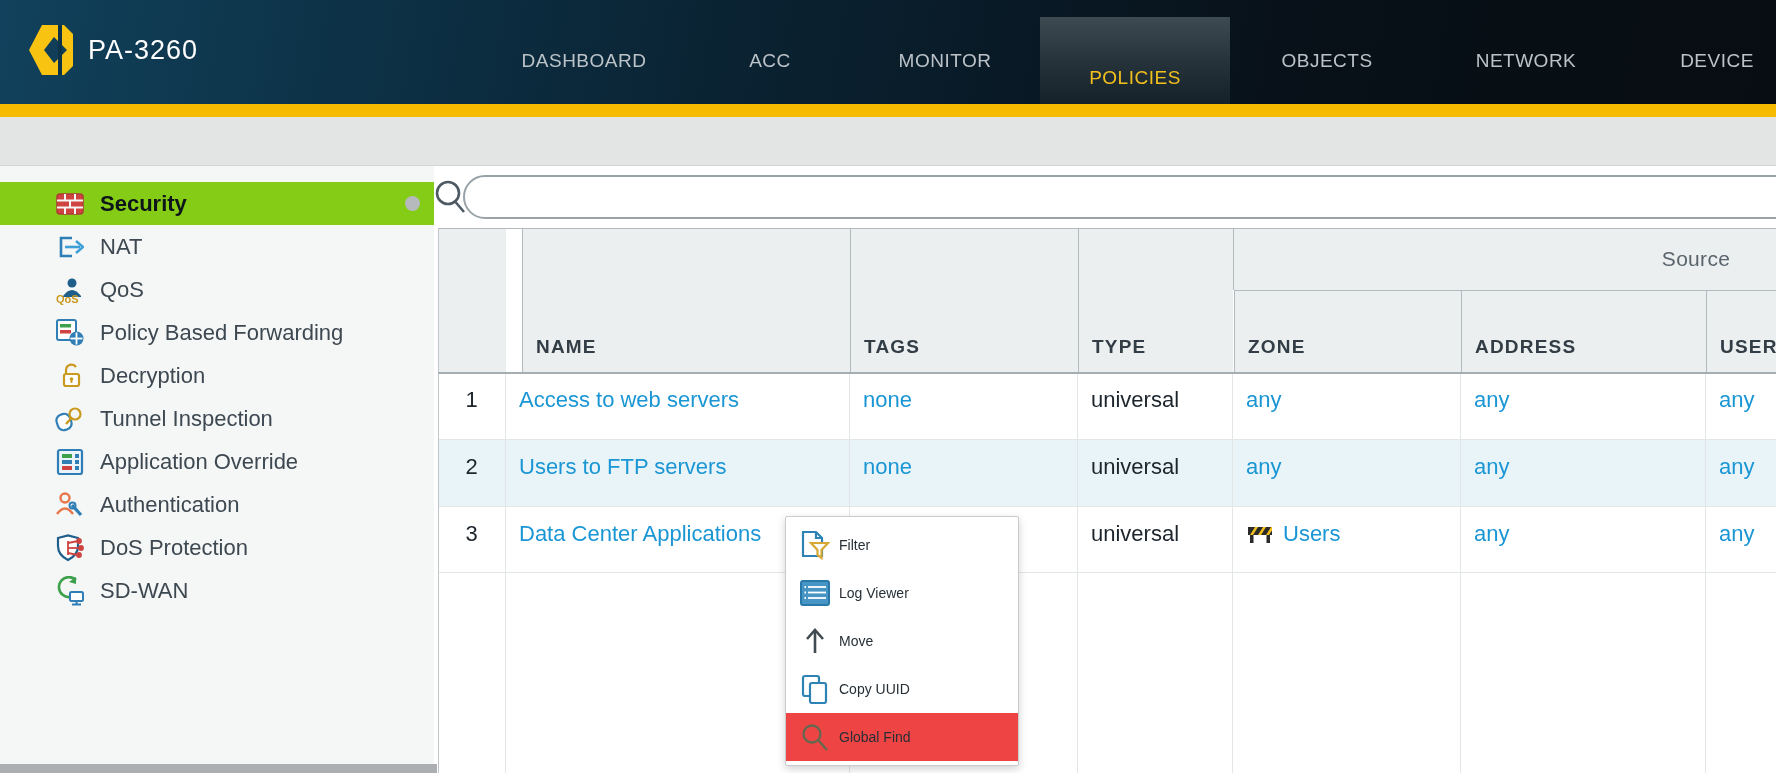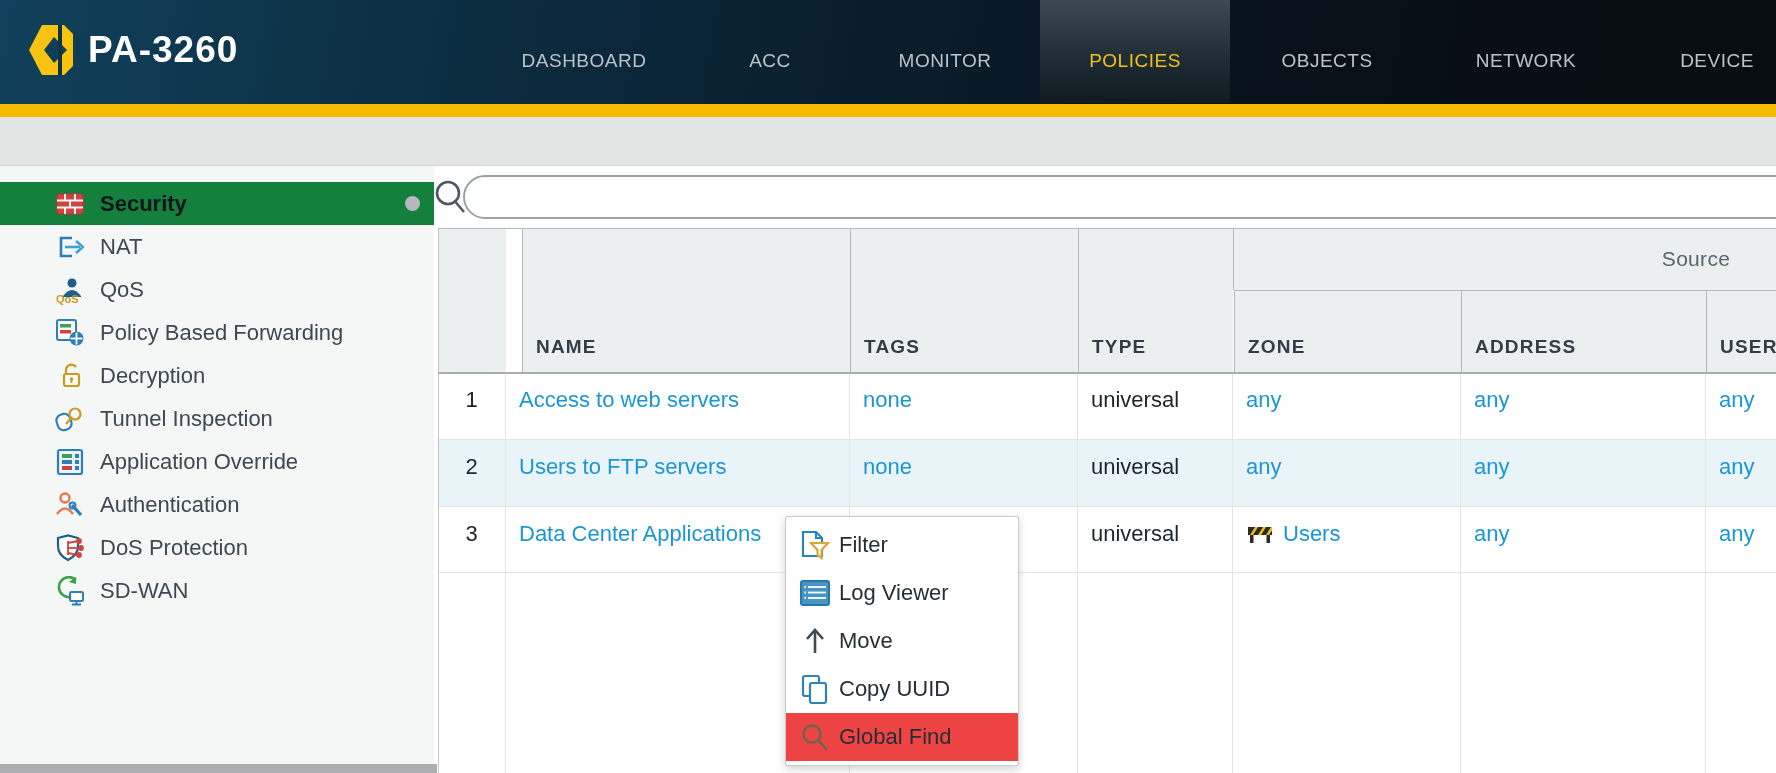--- a/index.html
+++ b/index.html
@@ -4,45 +4,45 @@
 <style>
   * { margin:0; padding:0; box-sizing:border-box; }
   body { font-family:"Liberation Sans", sans-serif; background:#777; }
   .screen { position:relative; width:1776px; height:773px; background:#fff; overflow:hidden;
             font-family:"Liberation Sans", sans-serif; }
 
   
   .nav { position:absolute; left:0; top:0; width:1776px; height:104px;
          background:linear-gradient(100deg,#11415c 0%,#0d3348 18%,#0a2232 42%,#081119 72%,#070d12 100%); }
   .brand { position:absolute; left:27px; top:24px; display:flex; align-items:center; gap:14px; }
-  .brand-title { color:#fff; font-size:37px; font-weight:bold; letter-spacing:1px; }
+  .brand-title { color:#fff; font-size:27px; font-weight:normal; letter-spacing:1px; }
   .nav-item { position:absolute; top:0; height:103px; display:flex; align-items:center; justify-content:center;
               color:#bcc3c8; font-size:19px; letter-spacing:0.5px; padding-top:18px; cursor:pointer; }
   .nav-item.active { background:linear-gradient(180deg,#3e4a52 0%,#25323a 45%,#0f1a21 100%);
-                     color:#f2c01d; }
+                     color:#f2c01d;margin-top:17px; }
   .n-dashboard { left:484px; width:200px; }
   .n-acc       { left:720px; width:100px; }
   .n-monitor   { left:855px; width:180px; }
   .n-policies  { left:1040px; width:190px; }
   .n-objects   { left:1252px; width:150px; }
   .n-network   { left:1436px; width:180px; }
   .n-device    { left:1647px; width:140px; }
 
   .stripe { position:absolute; left:0; top:104px; width:1776px; height:13px; background:#f6bb00; }
   .toolbar { position:absolute; left:0; top:117px; width:1776px; height:49px; background:#e3e5e5;
              border-bottom:1px solid #d2d5d5; }
 
   
   .sidebar { position:absolute; left:0; top:166px; width:434px; height:607px; background:#f5f6f6; }
   .side-item { position:absolute; left:0; width:434px; height:43px; display:flex; align-items:center;
                cursor:pointer; color:#3d4851; font-size:22px; }
   .side-item .s-icon { position:absolute; left:55px; width:30px; height:30px; display:flex;
                        align-items:center; justify-content:center; }
   .side-item .s-label { position:absolute; left:100px; white-space:nowrap; }
-  .side-item.selected { background:#15803d; color:#0d141a; font-weight:bold;text-align:right; }
+  .side-item.selected { background:#84cc16; color:#0d141a; font-weight:bold;text-align:right; }
   .side-dot { position:absolute; left:405px; top:14px; width:15px; height:15px; border-radius:50%;
               background:#b6babc; }
   .side-bottom-bar { position:absolute; left:0; top:764px; width:437px; height:9px; background:#abafb2; }
 
   
   .search-icon-box { position:absolute; left:434px; top:179px; width:34px; height:36px; }
   .search-pill { position:absolute; left:463px; top:175px; width:1620px; height:44px; background:#fff;
                  border:2px solid #98a2a7; border-radius:22px; }
   .search-pill input { width:100%; height:100%; border:none; outline:none; background:transparent;
                        border-radius:22px; font-size:21px; padding:0 20px; color:#222;
@@ -76,21 +76,21 @@
   .row-3 { top:507px; height:66px; background:#fff; }
   .row-filler { top:573px; height:200px; }
   .row-filler .cell { border-bottom:none; background:transparent; }
   .link { color:#1a96d4; cursor:pointer; text-decoration:none; }
   .zone-flex { display:flex; align-items:center; gap:9px; }
 
   
   .ctx-menu { position:absolute; left:785px; top:516px; width:234px; background:#fff;
               border:1px solid #c8cccd; border-radius:2px; box-shadow:0 3px 8px rgba(0,0,0,0.18);
               z-index:20; padding:4px 0; }
-  .ctx-item { height:48px; display:flex; align-items:center; cursor:pointer; font-size:22px; color:#262f36; }
+  .ctx-item { height:48px; display:flex; align-items:center; cursor:pointer; font-size:14px; color:#262f36; }
   .ctx-item .c-icon { width:30px; height:30px; margin:0 9px 0 14px; display:flex; align-items:center;
                       justify-content:center; }
   .ctx-item.highlighted { background:#ef4444; }
 
   svg { display:block; }
 </style>
 </head>
 <body>
 
 <div class="screen">

